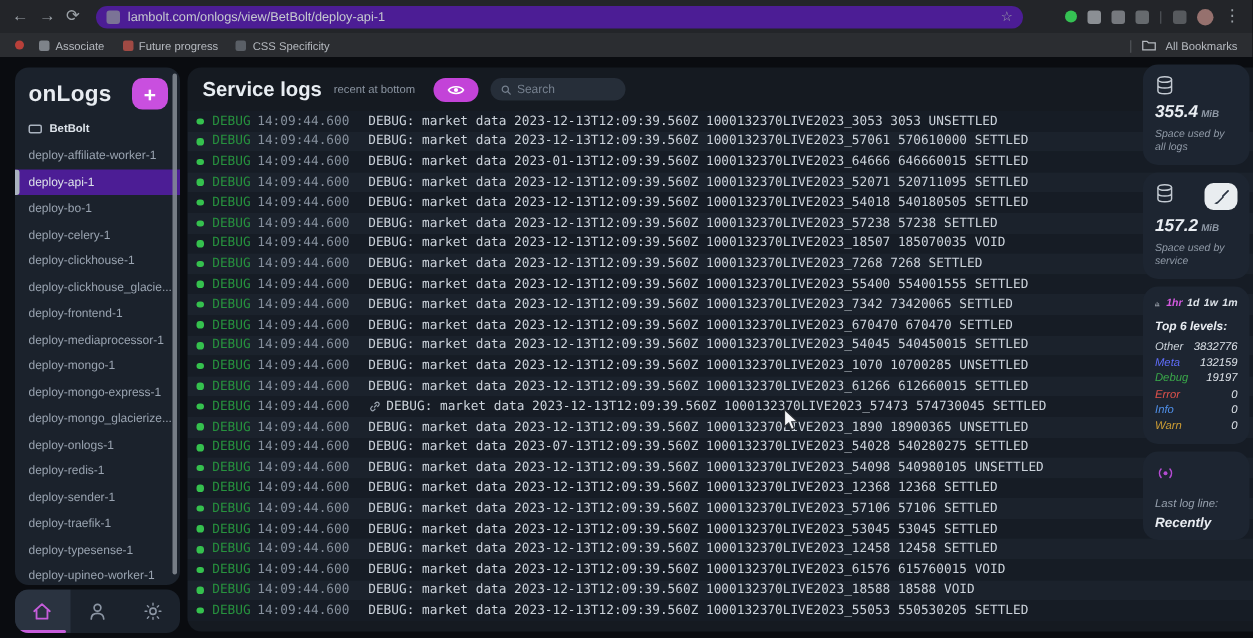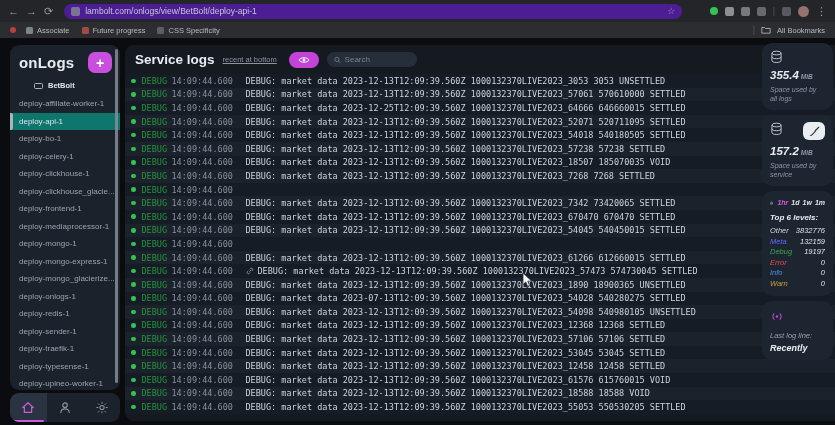--- a/index.html
+++ b/index.html
@@ -37,46 +37,46 @@
   #app-bg { position:absolute; left:0; top:38px; width:835px; height:387px; background:#0a0c10; }
 
   
   #sidebar { position:absolute; left:10px; top:45px; width:110px; height:345px;
     background:#1b222c; border-radius:9px; overflow:hidden; }
   #sb-head { display:flex; align-items:center; justify-content:space-between; padding:7px 8px 4px 9px; }
   #sb-title { color:#e8ecf1; font-size:15px; font-weight:bold; letter-spacing:.2px; }
   #plus-btn { width:24px; height:21px; border-radius:7px; background:#c94fdf; color:#fff;
     font-size:14px; font-weight:bold; display:flex; align-items:center; justify-content:center;
     border:none; cursor:pointer; }
-  #sb-group { display:flex; align-items:center; gap:5px; padding:4px 9px 5px 24px;
+  #sb-group { display:flex; align-items:center; gap:5px; padding:4px 9px 5px 9px;
     color:#dfe5ec; font-size:7.5px; font-weight:bold; }
   .srv-ic { width:9px; height:6px; border:1px solid #aab3bf; border-radius:1.5px; }
   .sv { height:17.5px; display:flex; align-items:center; padding-left:9px;
     color:#9aa4b1; font-size:8px; white-space:nowrap; overflow:hidden; cursor:pointer; position:relative; }
-  .sv.active { background:#0f766e; color:#dde3ea; }
+  .sv.active { background:#4c1d95; color:#dde3ea; }
   .sv.active::before { content:""; position:absolute; left:0; top:0; bottom:0; width:3px;
     background:#aab3bf; border-radius:0 2px 2px 0; }
   #sb-scroll { position:absolute; right:2px; top:4px; width:3px; height:334px;
     background:#868d97; border-radius:2px; opacity:.85; }
 
   
   #bottom-nav { position:absolute; left:10px; top:393px; width:110px; height:29px;
     background:#1b222c; border-radius:9px; display:flex; overflow:hidden; }
   .nav-seg { flex:1; display:flex; align-items:center; justify-content:center; position:relative; cursor:pointer; }
   .nav-seg.active { background:#2a3340; }
   .nav-seg.active::after { content:""; position:absolute; left:3px; right:3px; bottom:0;
     height:2.5px; background:#c65ddb; border-radius:2px; }
   .nav-seg svg { display:block; }
 
   
   #main { position:absolute; left:125px; top:45px; width:754px; height:376px;
     background:#151a21; border-radius:9px; overflow:hidden; }
   #m-head { height:29px; display:flex; align-items:center; gap:8px; padding:0 10px; }
   #m-title { color:#e8edf2; font-size:13.5px; font-weight:bold; }
-  #m-sub { color:#8b95a2; font-size:7.5px;text-decoration:underline; }
+  #m-sub { color:#8b95a2; font-size:7.5px; }
   #eye-btn { width:30px; height:16px; border-radius:8px; background:#c343d8; border:none;
     display:flex; align-items:center; justify-content:center; cursor:pointer; margin-left:4px; }
   #search-box { width:90px; height:15px; border-radius:8px; background:#262e39;
     display:flex; align-items:center; gap:4px; padding:0 7px; }
   #search-input { background:transparent; border:none; outline:none; color:#cfd6dd;
     font-size:8px; width:100%; font-family:"Liberation Sans", sans-serif; }
   #search-input::placeholder { color:#76818f; }
 
   #log-list { font-family:"DejaVu Sans Mono", monospace; font-size:8.5px; }
   .lrow { height:13.6px; display:flex; align-items:center; padding:0 6px; white-space:nowrap; cursor:default; }
@@ -242,21 +242,21 @@
       <div class="lrow odd">
         <span class="ldot"></span>
         <span class="ltag">DEBUG</span>
         <span class="ltime">14:09:44.600</span>
         <span class="lmsg">DEBUG: market data 2023-12-13T12:09:39.560Z 1000132370LIVE2023_57061 570610000 SETTLED</span>
       </div>
       <div class="lrow even">
         <span class="ldot"></span>
         <span class="ltag">DEBUG</span>
         <span class="ltime">14:09:44.600</span>
-        <span class="lmsg">DEBUG: market data 2023-12-25T12:09:39.560Z 1000132370LIVE2023_64666 646660015 SETTLED</span>
+        <span class="lmsg">DEBUG: market data 2023-01-13T12:09:39.560Z 1000132370LIVE2023_64666 646660015 SETTLED</span>
       </div>
       <div class="lrow odd">
         <span class="ldot"></span>
         <span class="ltag">DEBUG</span>
         <span class="ltime">14:09:44.600</span>
         <span class="lmsg">DEBUG: market data 2023-12-13T12:09:39.560Z 1000132370LIVE2023_52071 520711095 SETTLED</span>
       </div>
       <div class="lrow even">
         <span class="ldot"></span>
         <span class="ltag">DEBUG</span>
@@ -278,20 +278,21 @@
       <div class="lrow odd">
         <span class="ldot"></span>
         <span class="ltag">DEBUG</span>
         <span class="ltime">14:09:44.600</span>
         <span class="lmsg">DEBUG: market data 2023-12-13T12:09:39.560Z 1000132370LIVE2023_7268 7268 SETTLED</span>
       </div>
       <div class="lrow even">
         <span class="ldot"></span>
         <span class="ltag">DEBUG</span>
         <span class="ltime">14:09:44.600</span>
+        <span class="lmsg">DEBUG: market data 2023-12-13T12:09:39.560Z 1000132370LIVE2023_55400 554001555 SETTLED</span>
       </div>
       <div class="lrow odd">
         <span class="ldot"></span>
         <span class="ltag">DEBUG</span>
         <span class="ltime">14:09:44.600</span>
         <span class="lmsg">DEBUG: market data 2023-12-13T12:09:39.560Z 1000132370LIVE2023_7342 73420065 SETTLED</span>
       </div>
       <div class="lrow even">
         <span class="ldot"></span>
         <span class="ltag">DEBUG</span>
@@ -301,20 +302,21 @@
       <div class="lrow odd">
         <span class="ldot"></span>
         <span class="ltag">DEBUG</span>
         <span class="ltime">14:09:44.600</span>
         <span class="lmsg">DEBUG: market data 2023-12-13T12:09:39.560Z 1000132370LIVE2023_54045 540450015 SETTLED</span>
       </div>
       <div class="lrow even">
         <span class="ldot"></span>
         <span class="ltag">DEBUG</span>
         <span class="ltime">14:09:44.600</span>
+        <span class="lmsg">DEBUG: market data 2023-12-13T12:09:39.560Z 1000132370LIVE2023_1070 10700285 UNSETTLED</span>
       </div>
       <div class="lrow odd">
         <span class="ldot"></span>
         <span class="ltag">DEBUG</span>
         <span class="ltime">14:09:44.600</span>
         <span class="lmsg">DEBUG: market data 2023-12-13T12:09:39.560Z 1000132370LIVE2023_61266 612660015 SETTLED</span>
       </div>
       <div class="lrow even">
         <span class="ldot"></span>
         <span class="ltag">DEBUG</span>

